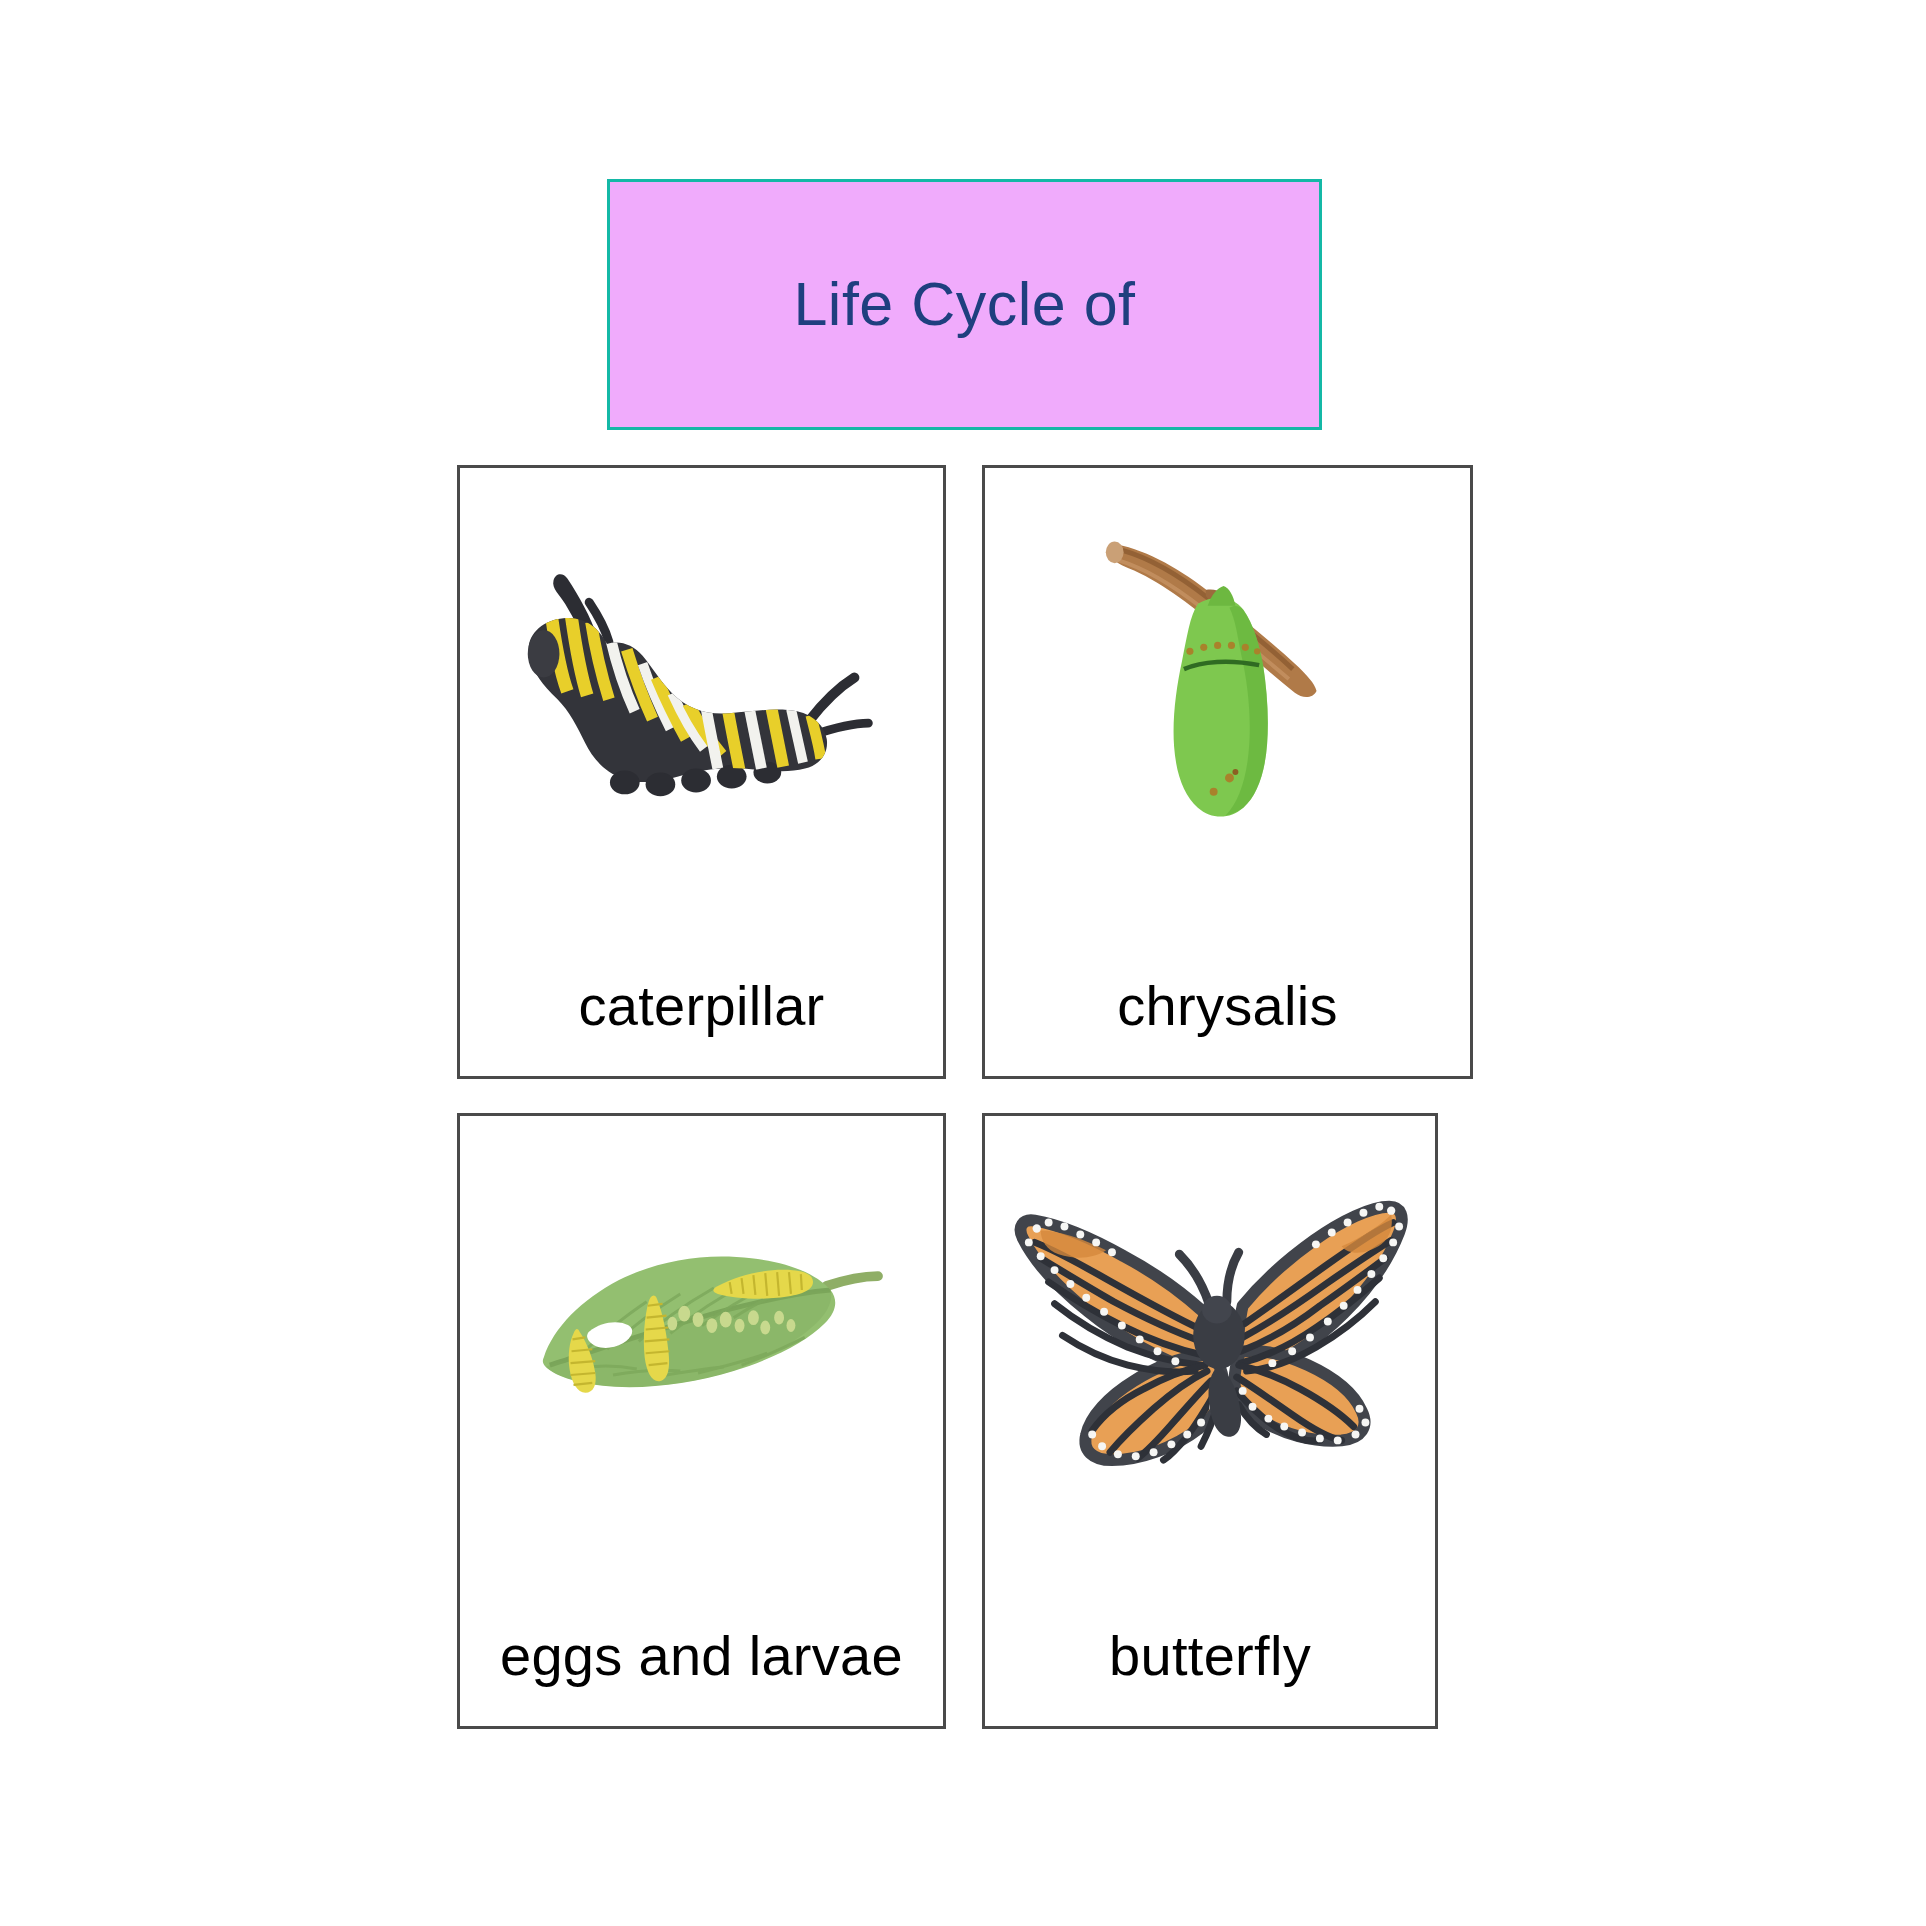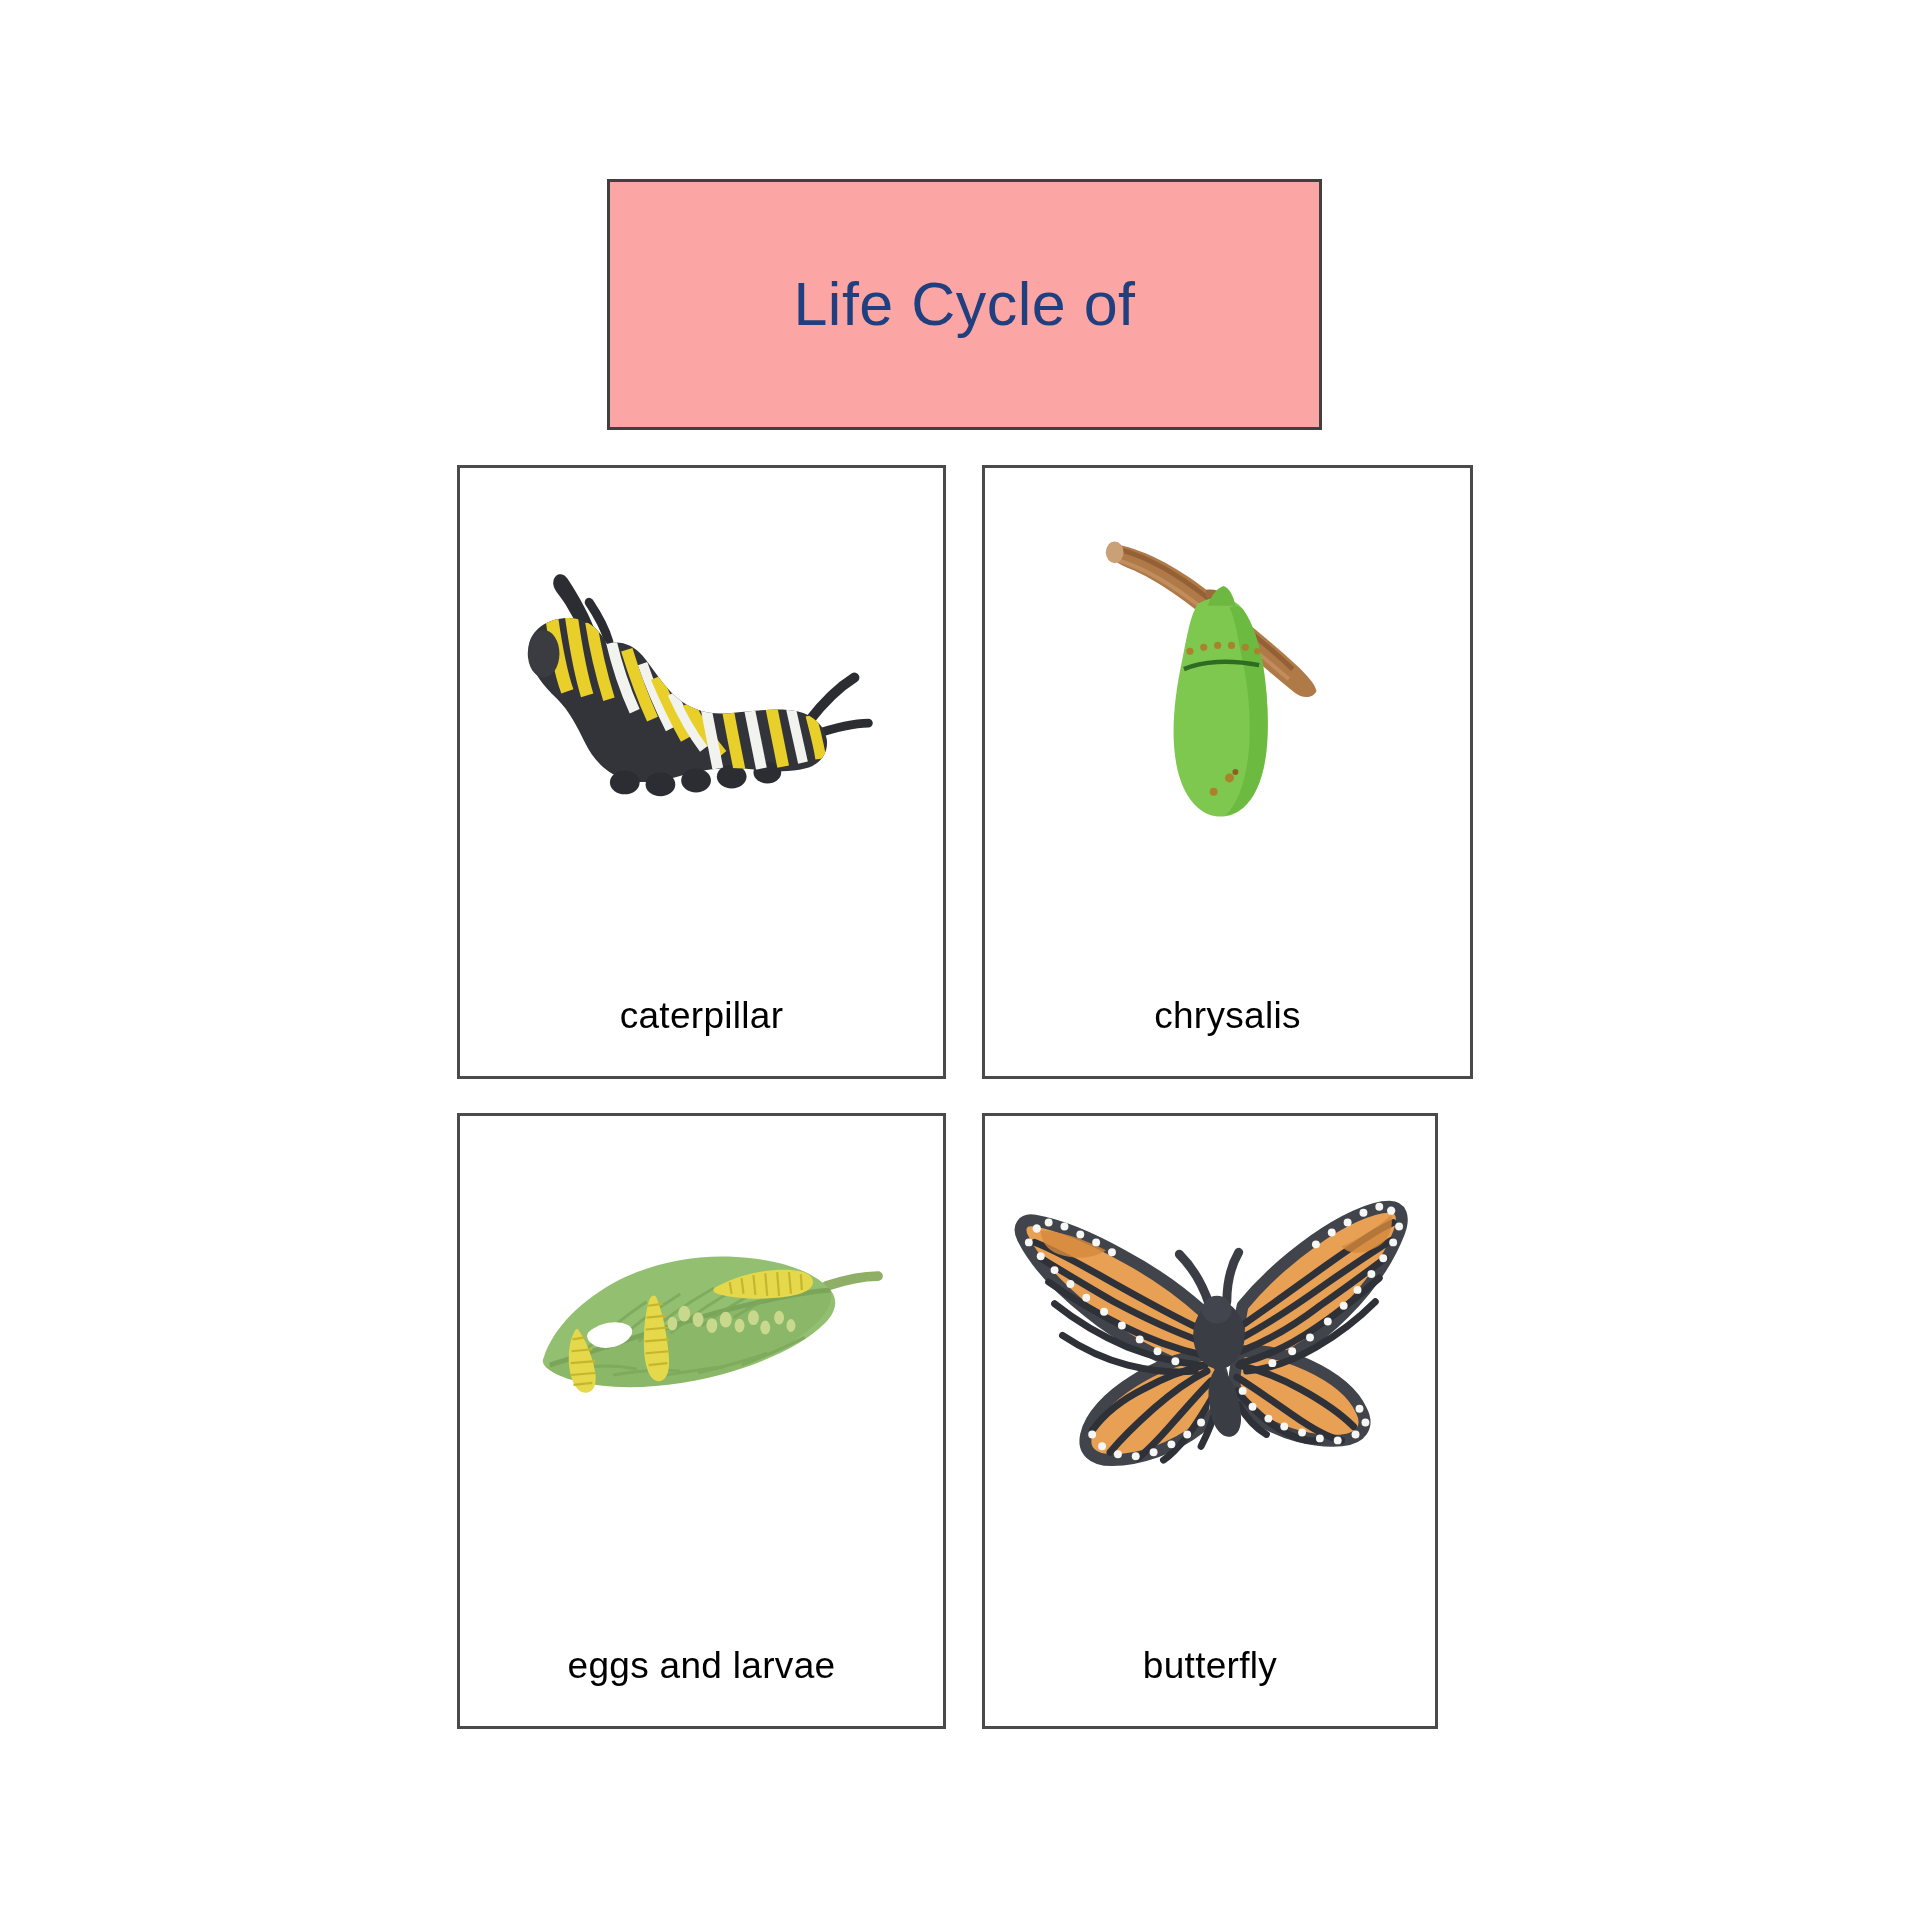--- a/index.html
+++ b/index.html
@@ -24,22 +24,22 @@
   }
 
   
   #title-card {
     position: absolute;
     left: 607px;
     top: 179px;
     width: 715px;
     height: 251px;
     box-sizing: border-box;
-    border: 3px solid #404040;
-    background: #fca5a5;
+    border: 3px solid #14b8a6;
+    background: #f0abfc;
     display: flex;
     flex-direction: column;
     align-items: center;
     justify-content: center;
   }
   .title-line {
     color: #1f3f7f;
     font-size: 61px;
     line-height: 1.32;
     letter-spacing: 0.5px;
@@ -71,21 +71,21 @@
     align-items: center;
     justify-content: center;
   }
   .card-label {
     position: absolute;
     left: 0;
     bottom: 42px;
     width: 100%;
     text-align: center;
     color: #000000;
-    font-size: 37px;
+    font-size: 56px;
     line-height: 1;
     letter-spacing: 0.3px;
   }
 
   svg { display: block; }
 </style>
 </head>
 <body>
 
 <div id="poster">

